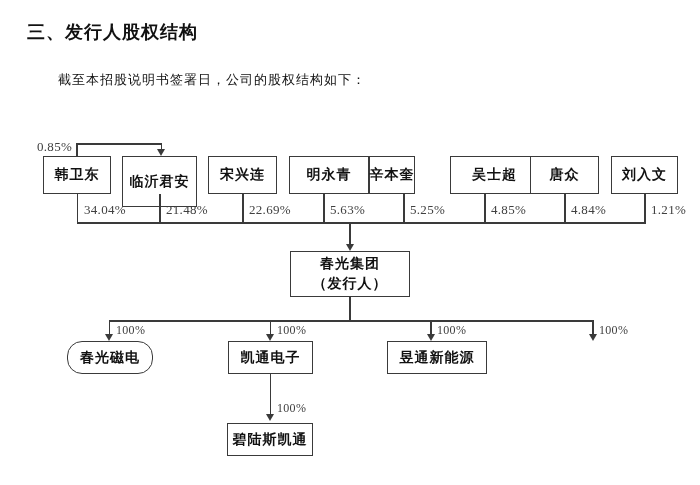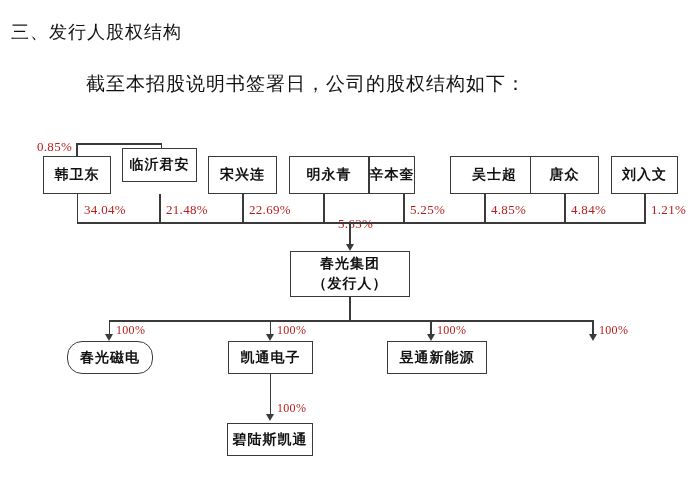--- a/index.html
+++ b/index.html
@@ -1,42 +1,42 @@
 <!DOCTYPE html>
 <html><head>
 <meta charset="utf-8">
 <style>
   html,body{margin:0;padding:0;background:#ffffff;}
   .page{
     position:relative;width:700px;height:485px;background:#ffffff;overflow:hidden;
     font-family:"Liberation Serif","DejaVu Serif",serif;color:#111111;
   }
   .heading{
-    position:absolute;left:11px;top:20px;font-size:18px;font-weight:normal;
+    position:absolute;left:27px;top:20px;font-size:18px;font-weight:bold;
     letter-spacing:1px;white-space:nowrap;
   }
   .intro{
-    position:absolute;left:58px;top:71px;font-size:19px;letter-spacing:1px;white-space:nowrap;margin-left:28px;
+    position:absolute;left:58px;top:71px;font-size:13px;letter-spacing:1px;white-space:nowrap;
   }
   .nbox{
     position:absolute;box-sizing:border-box;border:1.5px solid #3a3a3a;background:#ffffff;
     display:flex;align-items:center;justify-content:center;text-align:center;
     font-weight:bold;font-size:14px;letter-spacing:1px;white-space:nowrap;
   }
   .issuer{flex-direction:column;line-height:1.45;letter-spacing:1px;}
   .hline,.vline{position:absolute;background:#3a3a3a;}
   .hline{height:1.5px;}
   .vline{width:1.5px;}
   .arrow-down{
     position:absolute;width:0;height:0;
     border-left:4px solid transparent;border-right:4px solid transparent;
     border-top:7px solid #3a3a3a;
   }
   .pct{
-    position:absolute;font-size:13px;letter-spacing:0.3px;white-space:nowrap;color:#b91c1c;
+    position:absolute;font-size:13px;letter-spacing:0.3px;white-space:nowrap;color:#404040;
   }
   .pct-sm{font-size:12px;}
   .partner-label{
     position:absolute;left:79px;top:119px;font-size:12.5px;letter-spacing:1px;white-space:nowrap;
   }
 </style>
 </head>
 <body>
 
 <div class="page">
@@ -44,41 +44,41 @@
   <div class="heading">三、发行人股权结构</div>
   <div class="intro">截至本招股说明书签署日，公司的股权结构如下：</div>
 
   <div class="pct" style="left:37px;top:139px;">0.85%</div>
   <div class="vline" style="left:76px;top:143px;height:13px;"></div>
   <div class="hline" style="left:76px;top:143px;width:86px;"></div>
   <div class="vline" style="left:160.5px;top:143px;height:7px;"></div>
   <div class="arrow-down" style="left:157px;top:149px;"></div>
 
   <div class="nbox" style="left:43px;top:156px;width:68px;height:38px;">韩卫东</div>
-  <div class="nbox" style="left:122px;top:148px;width:75px;height:34px;">临沂君安</div>
+  <div class="nbox" style="left:122px;top:156px;width:75px;height:51px;">临沂君安</div>
   <div class="nbox" style="left:208px;top:156px;width:69px;height:38px;">宋兴连</div>
   <div class="nbox" style="left:289px;top:156px;width:80px;height:38px;">明永青</div>
   <div class="nbox" style="left:369px;top:156px;width:46px;height:38px;">辛本奎</div>
   <div class="nbox" style="left:450px;top:156px;width:89px;height:38px;">吴士超</div>
   <div class="nbox" style="left:530px;top:156px;width:69px;height:38px;">唐众</div>
   <div class="nbox" style="left:611px;top:156px;width:67px;height:38px;">刘入文</div>
 
   <div class="vline" style="left:76.5px;top:194px;height:28px;"></div>
   <div class="vline" style="left:159px;top:194px;height:28px;"></div>
   <div class="vline" style="left:242px;top:194px;height:28px;"></div>
   <div class="vline" style="left:323px;top:194px;height:28px;"></div>
   <div class="vline" style="left:403px;top:194px;height:28px;"></div>
   <div class="vline" style="left:484px;top:194px;height:28px;"></div>
   <div class="vline" style="left:564px;top:194px;height:28px;"></div>
   <div class="vline" style="left:644px;top:194px;height:28px;"></div>
 
   <div class="pct" style="left:84px;top:202px;">34.04%</div>
   <div class="pct" style="left:166px;top:202px;">21.48%</div>
   <div class="pct" style="left:249px;top:202px;">22.69%</div>
-  <div class="pct" style="left:330px;top:216px;margin-left:8px;">5.63%</div>
+  <div class="pct" style="left:330px;top:202px;">5.63%</div>
   <div class="pct" style="left:410px;top:202px;">5.25%</div>
   <div class="pct" style="left:491px;top:202px;">4.85%</div>
   <div class="pct" style="left:571px;top:202px;">4.84%</div>
   <div class="pct" style="left:651px;top:202px;">1.21%</div>
 
   <div class="hline" style="left:76.5px;top:222px;width:569px;"></div>
   <div class="vline" style="left:349px;top:222px;height:23px;"></div>
   <div class="arrow-down" style="left:345.5px;top:244px;"></div>
 
   <div class="nbox issuer" style="left:290px;top:251px;width:120px;height:46px;">

